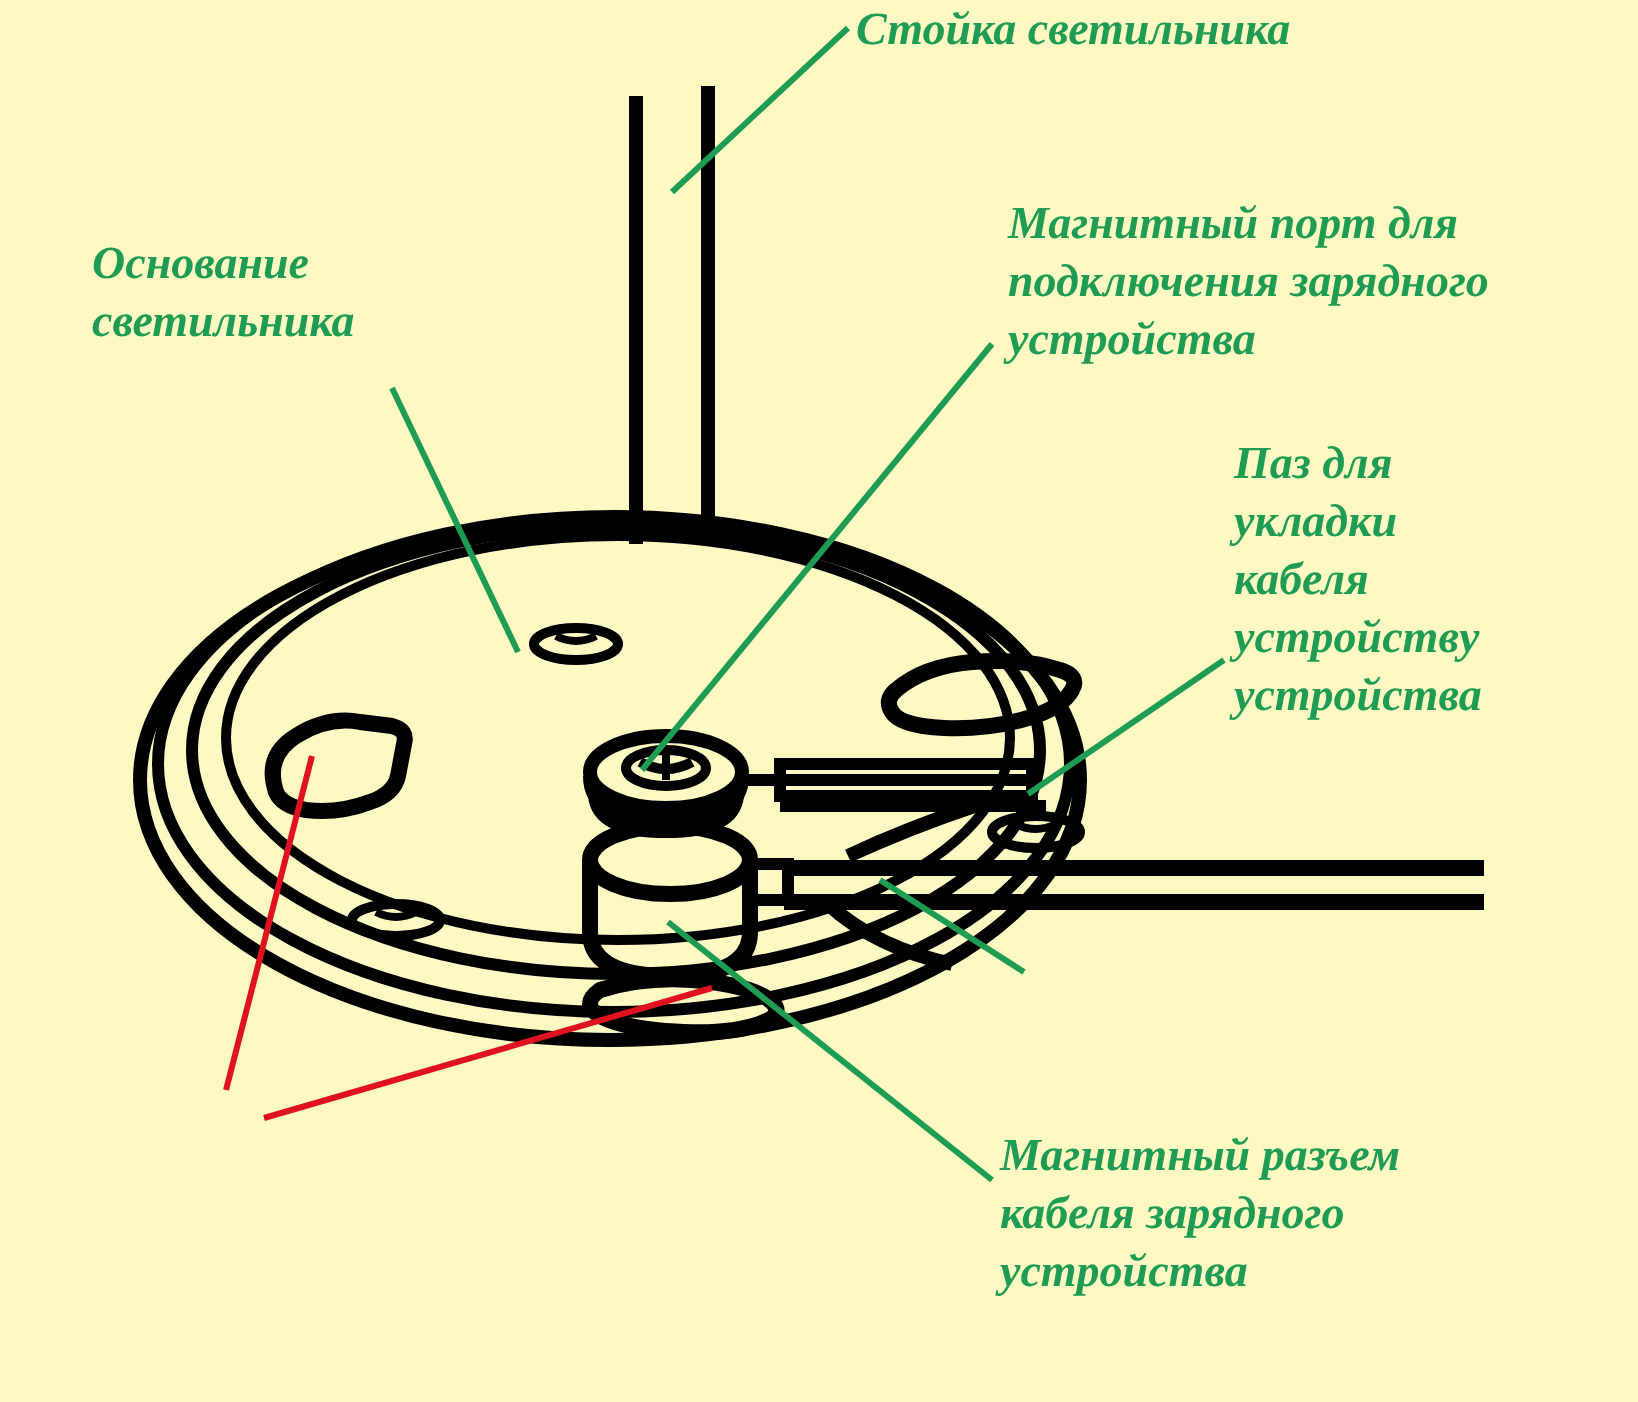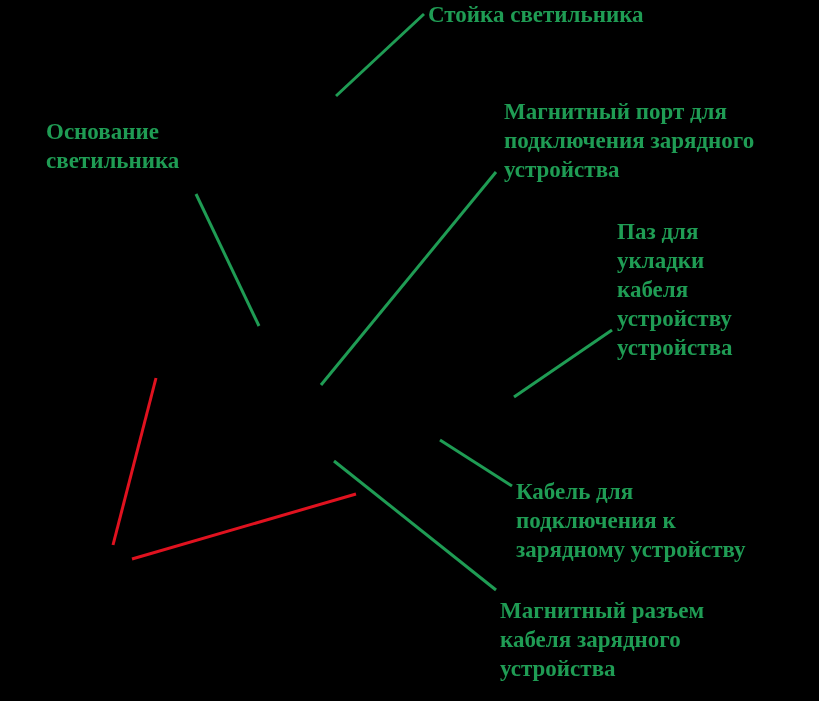--- a/index.html
+++ b/index.html
@@ -7,22 +7,23 @@
     padding: 0;
     background: #ffffff;
   }
   body {
     font-family: "Liberation Serif", "DejaVu Serif", serif;
   }
   #stage {
     position: relative;
     width: 819px;
     height: 701px;
-    background: #000000;
+    background: #fef9c3;
     overflow: hidden;
+    font-style: italic;
   }
   #diagram-svg {
     position: absolute;
     left: 0;
     top: 0;
     width: 819px;
     height: 701px;
   }
   .label {
     position: absolute;
@@ -34,21 +35,21 @@
     letter-spacing: 0px;
   }
   .label.green { color: #1f9c54; }
   .label.red   { color: #e0121f; }
 
   #label-pole        { left: 428px; top: 0px;   width: 300px; }
   #label-base        { left: 46px;  top: 117px; width: 210px; }
   #label-magport     { left: 504px; top: 97px;  width: 305px; }
   #label-groove      { left: 617px; top: 217px; width: 180px; }
   #label-cable       { left: 516px; top: 477px; width: 300px; }
-  #label-magconn     { left: 500px; top: 596px; width: 300px; }
+  #label-magconn     { left: 500px; top: 563px; width: 300px; }
   #label-pads        { left: 2px;   top: 572px; width: 400px; }
 </style>
 </head>
 <body>
 
 <div id="stage">
 
   <svg id="diagram-svg" viewBox="0 0 819 701">
 
     <g>
@@ -144,22 +145,19 @@
   <div class="label green" id="label-magport">Магнитный порт для
 подключения зарядного
 устройства</div>
 
   <div class="label green" id="label-groove">Паз для
 укладки
 кабеля
 устройству
 устройства</div>
 
-  <div class="label green" id="label-cable">Кабель для
-подключения к
-зарядному устройству</div>
 
   <div class="label green" id="label-magconn">Магнитный разъем
 кабеля зарядного
 устройства</div>
 
 
 </div>
 
 </body></html>

